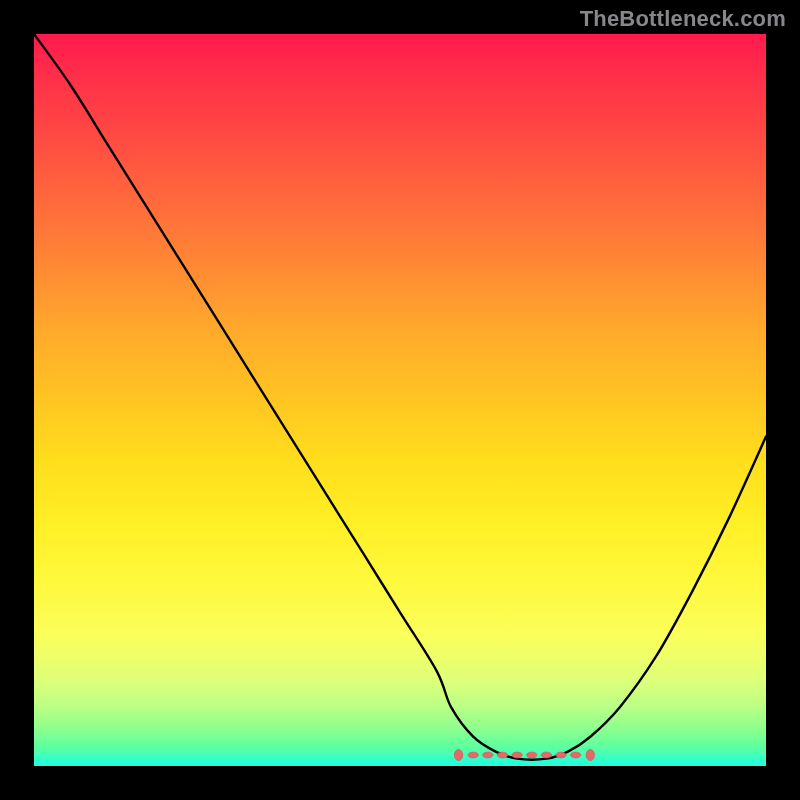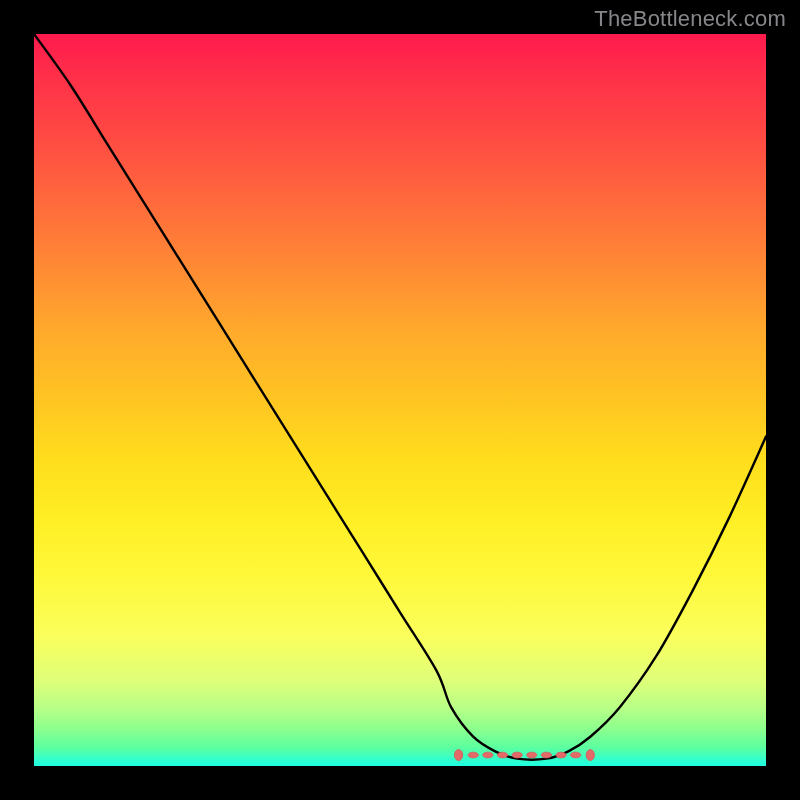--- a/index.html
+++ b/index.html
@@ -49,21 +49,21 @@
     top: 0;
     width: 732px;
     height: 732px;
   }
   .watermark {
     position: absolute;
     top: 6px;
     right: 14px;
     font-family: Arial, Helvetica, sans-serif;
     font-size: 22px;
-    font-weight: 400;
+    font-weight: 700;
     color: #87868a;
     letter-spacing: 0.2px;
   }
 </style>
 </head>
 <body>
 
 <div class="frame">
   <div class="watermark">TheBottleneck.com</div>
   <div class="plot-area">

